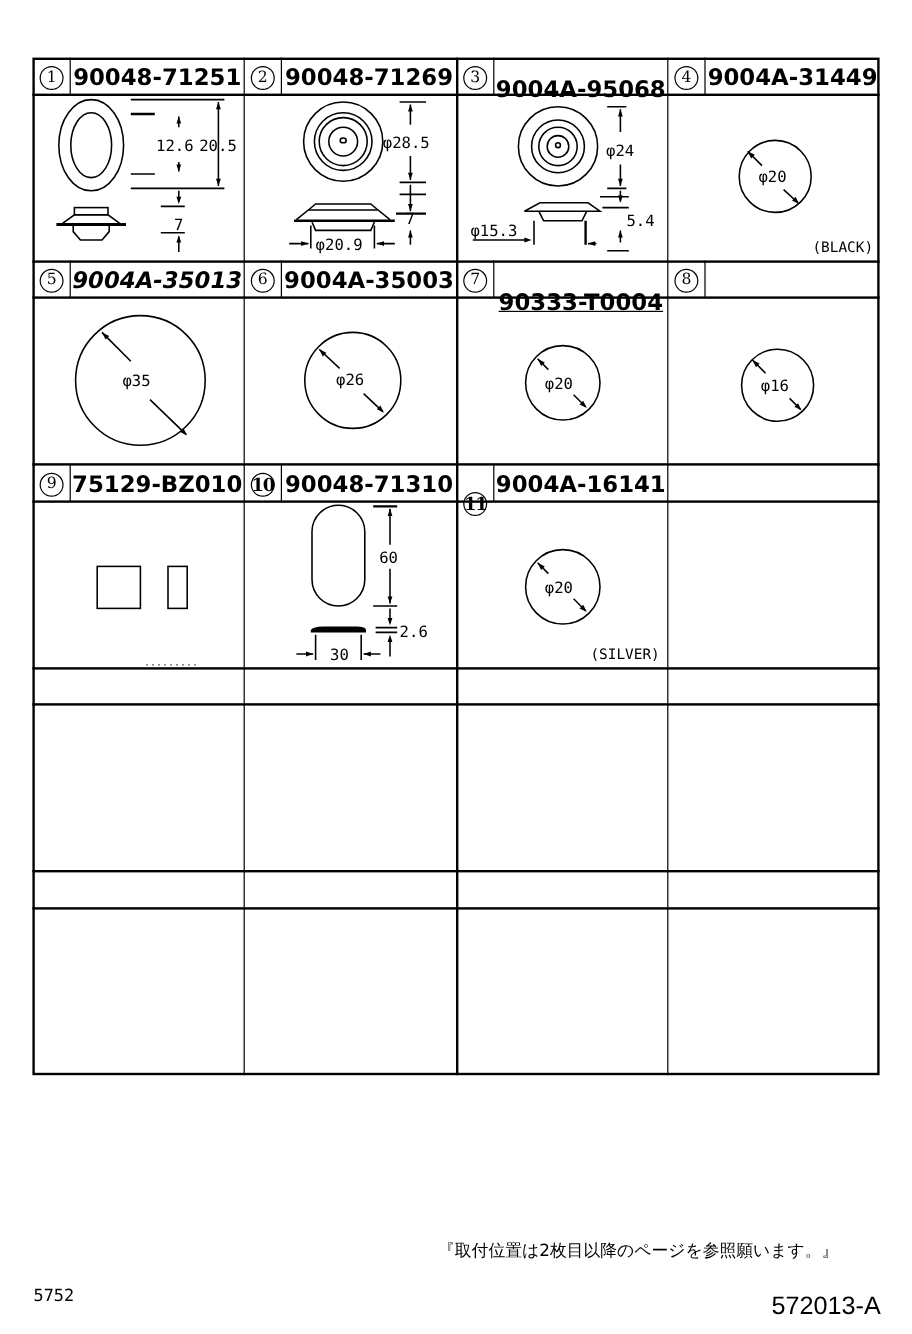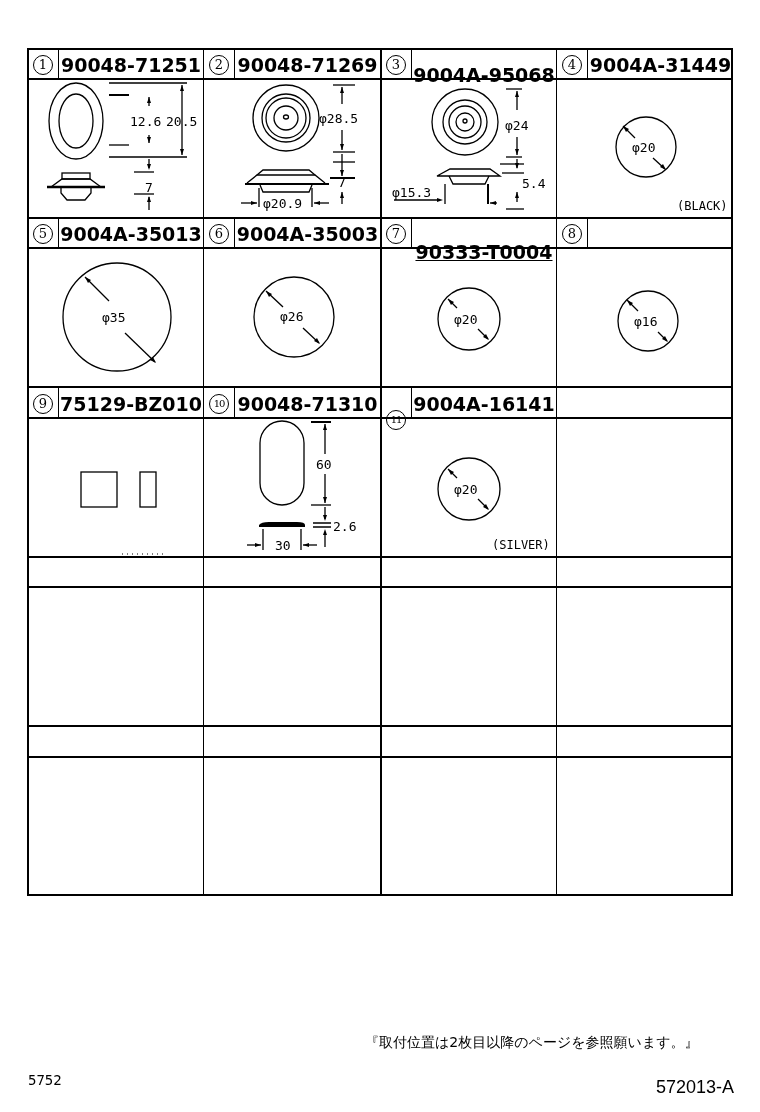--- a/index.html
+++ b/index.html
@@ -4,27 +4,27 @@
 <style>
   html, body { margin:0; padding:0; background:#fff; }
   body { width:760px; height:1112px; position:relative; overflow:hidden; font-family:"DejaVu Sans", sans-serif; color:#000; }
   #sheet { position:absolute; left:0; top:0; width:760px; height:1112px; }
   .grid { position:absolute; left:27px; top:48px; width:706px; height:848px; border:2px solid #000; box-sizing:border-box; }
   .hline { position:absolute; left:27px; width:706px; height:2px; background:#000; }
   .vline { position:absolute; width:2px; background:#000; }
   .numdiv { position:absolute; width:1px; background:#000; height:31px; }
   .num { position:absolute; width:30px; height:31px; display:flex; align-items:center; justify-content:center; }
   .num span { display:inline-flex; width:20px; height:20px; border:1.5px solid #000; border-radius:50%; align-items:center; justify-content:center; font-family:"DejaVu Serif", serif; font-size:13px; box-sizing:border-box; }
-  .num.two span { font-size:10px; letter-spacing:-1px; }
+  .num.two span { font-size:15px; letter-spacing:-1px;font-weight:bold; }
   .pn { position:absolute; height:31px; display:flex; align-items:center; justify-content:center; font-family:"DejaVu Sans", sans-serif; font-weight:bold; font-size:19px; letter-spacing:0px; }
   .drawing { position:absolute; }
   .note { position:absolute; font-family:"DejaVu Sans Mono", monospace; font-size:12px; }
   .footer-note { position:absolute; left:365px; top:1034px; font-family:"DejaVu Sans", sans-serif; font-size:14px; }
   .page-left { position:absolute; left:28px; top:1072px; font-family:"DejaVu Sans Mono", monospace; font-size:14px; }
-  .page-right { position:absolute; right:26px; top:1077px; font-family:"Liberation Sans", sans-serif; font-size:18px; }
+  .page-right { position:absolute; right:26px; top:1077px; font-family:"Liberation Sans", sans-serif; font-size:21px; }
   svg text { font-family:"DejaVu Sans Mono", monospace; }
 </style>
 </head>
 <body>
 
 <div id="sheet">
 
   <div class="grid"></div>
 
   <div class="hline" style="top:78px"></div>
@@ -66,21 +66,21 @@
     </div>
   <div class="pn" style="left:412px; top:49px; width:144px;margin-top:10px;">9004A-95068</div>
   <div class="num" style="left:557px; top:49px;">
       <span>4</span>
     </div>
   <div class="pn" style="left:588px; top:49px; width:145px;">9004A-31449</div>
 
   <div class="num" style="left:28px; top:218px;">
       <span>5</span>
     </div>
-  <div class="pn" style="left:59px; top:218px; width:144px;">9004A-35013</div>
+  <div class="pn" style="left:59px; top:218px; width:144px;font-style:italic;">9004A-35013</div>
   <div class="num" style="left:204px; top:218px;">
       <span>6</span>
     </div>
   <div class="pn" style="left:235px; top:218px; width:145px;">9004A-35003</div>
   <div class="num" style="left:381px; top:218px;">
       <span>7</span>
     </div>
   <div class="pn" style="left:412px; top:236px; width:144px;text-decoration:underline;">90333-T0004</div>
   <div class="num" style="left:557px; top:218px;">
       <span>8</span>

